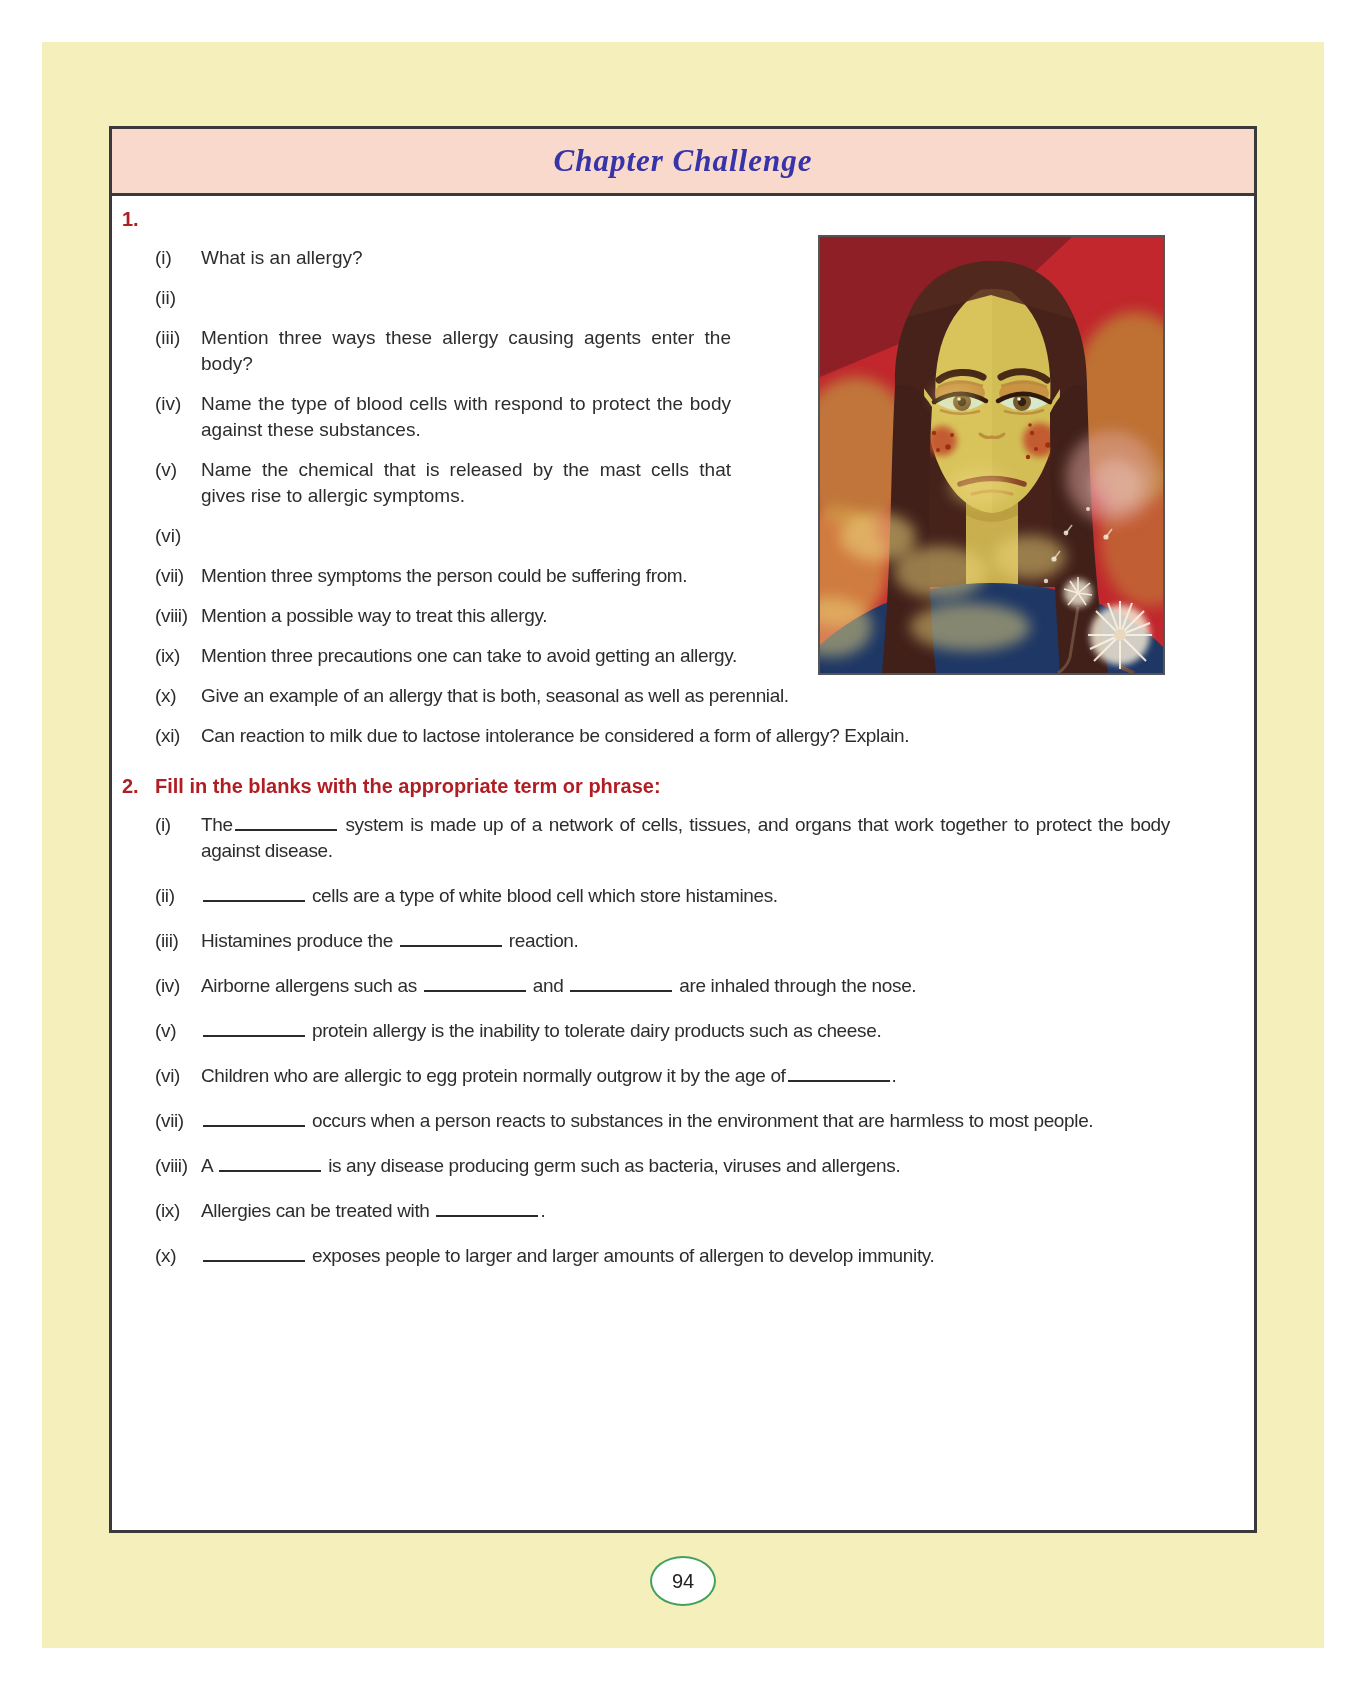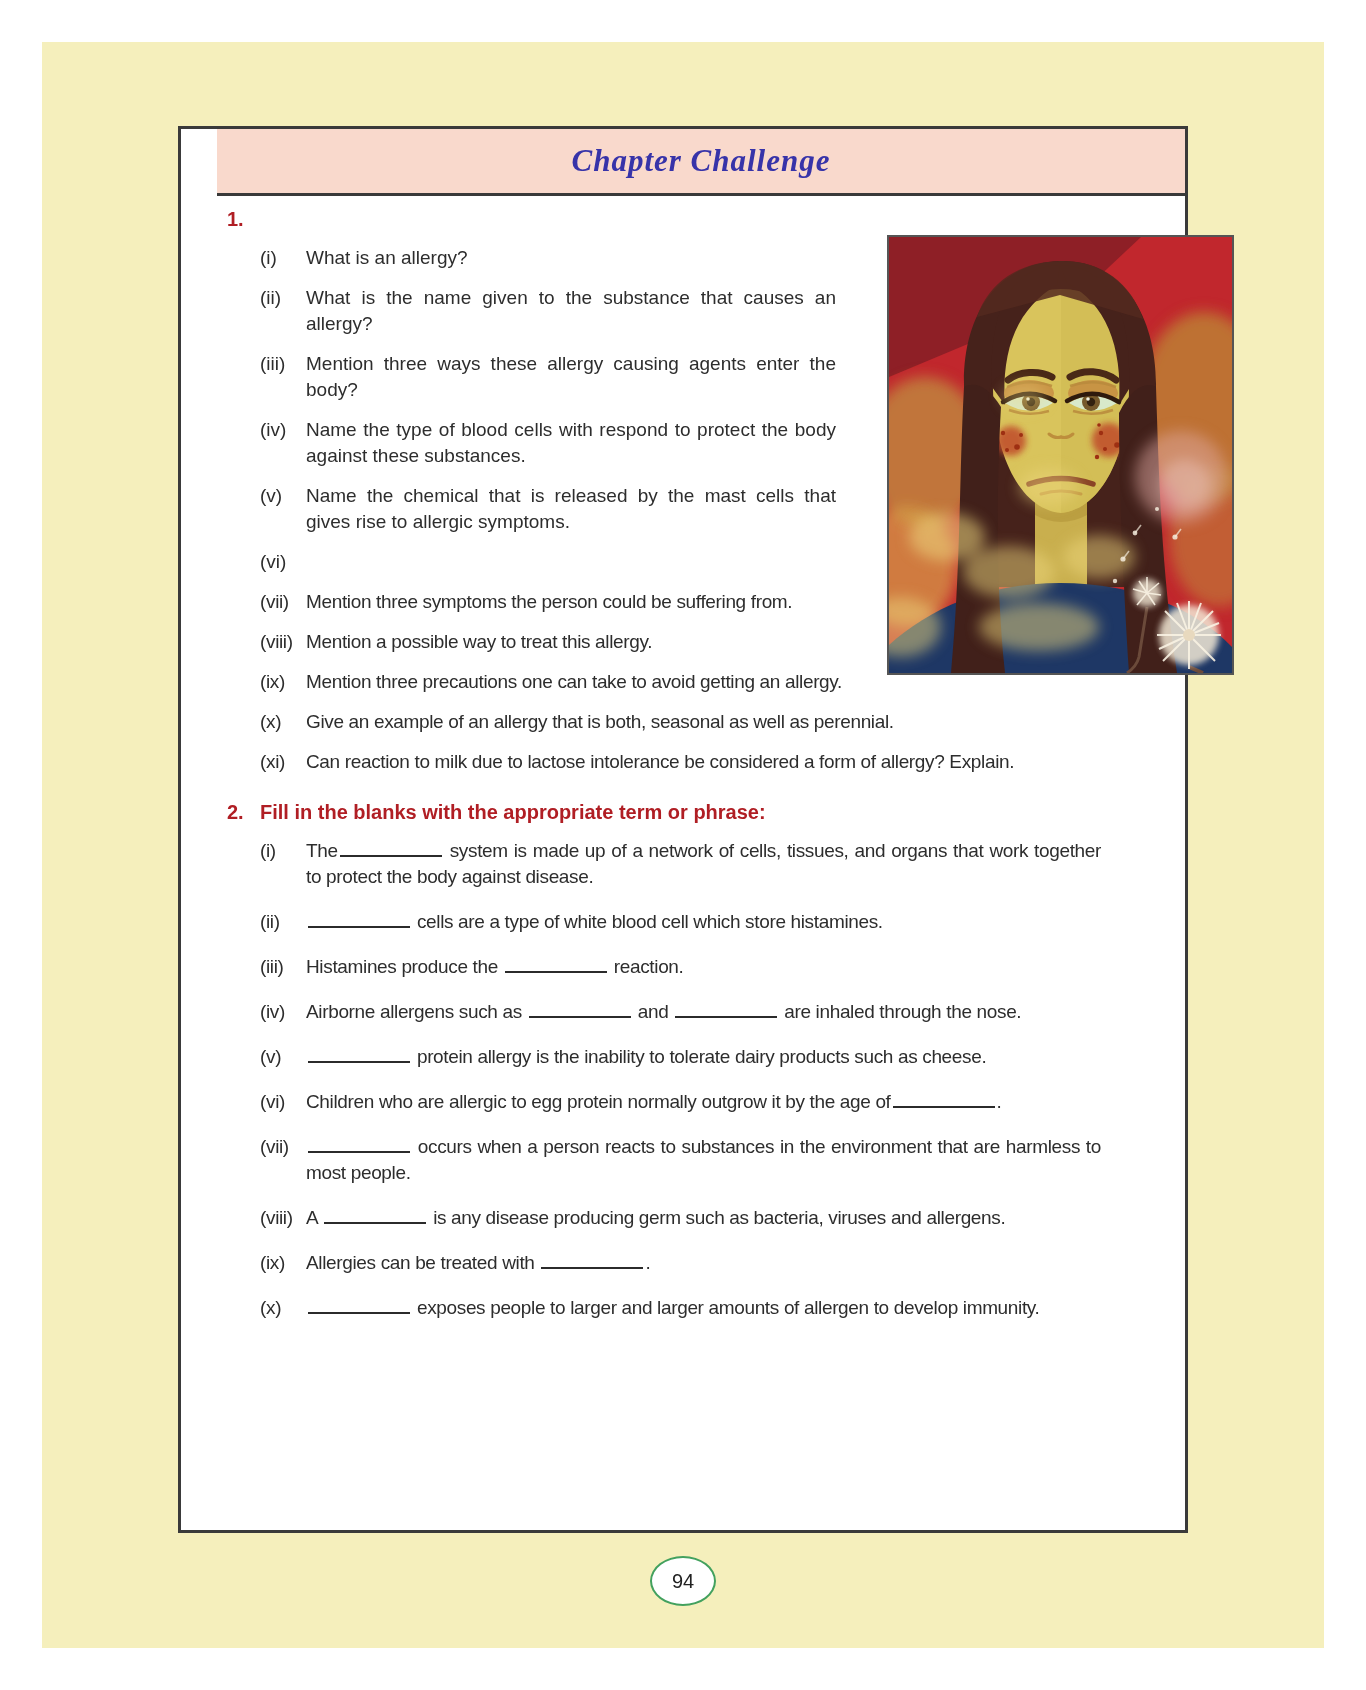--- a/index.html
+++ b/index.html
@@ -5,22 +5,22 @@
   html,body{margin:0;padding:0;}
   body{
     width:1366px;height:1690px;background:#ffffff;overflow:hidden;
     font-family:"Liberation Sans","DejaVu Sans",sans-serif;color:#2d2d2d;
   }
   .sheet{
     position:relative;width:1282px;height:1606px;margin:42px auto;
     background:#F5EFBC;
   }
   .challenge-box{
-    position:relative;width:1010px;height:1407px;margin:0 auto;top:84px;
-    background:#ffffff;border:3px solid #3a3a3a;box-sizing:border-box;padding-left:36px;
+    position:relative;width:1148px;height:1407px;margin:0 auto;top:84px;
+    background:#ffffff;border:3px solid #3a3a3a;box-sizing:border-box;
   }
   .box-header{
     background:#F9D9CC;border-bottom:3px solid #3a3a3a;height:64px;
     display:flex;align-items:center;justify-content:center;
   }
   .box-title{
     font-family:cursive;font-style:italic;font-weight:bold;
     font-size:31px;color:#3733A9;letter-spacing:1px;
   }
   .box-body{
@@ -74,21 +74,20 @@
         <div id="q1-narrow">
             <div class="q-item">
               <span class="q-label">(i)</span>
               <span class="q-body">
                 <div class="q-para">What is an allergy?</div>
               </span>
             </div>
             <div class="q-item">
               <span class="q-label">(ii)</span>
               <span class="q-body">
-                <div class="q-para">What is the name given to the substance that causes an allergy?</div>
               </span>
             </div>
             <div class="q-item">
               <span class="q-label">(iii)</span>
               <span class="q-body">
                 <div class="q-para">Mention three ways these allergy causing agents enter the body?</div>
               </span>
             </div>
             <div class="q-item">
               <span class="q-label">(iv)</span>

